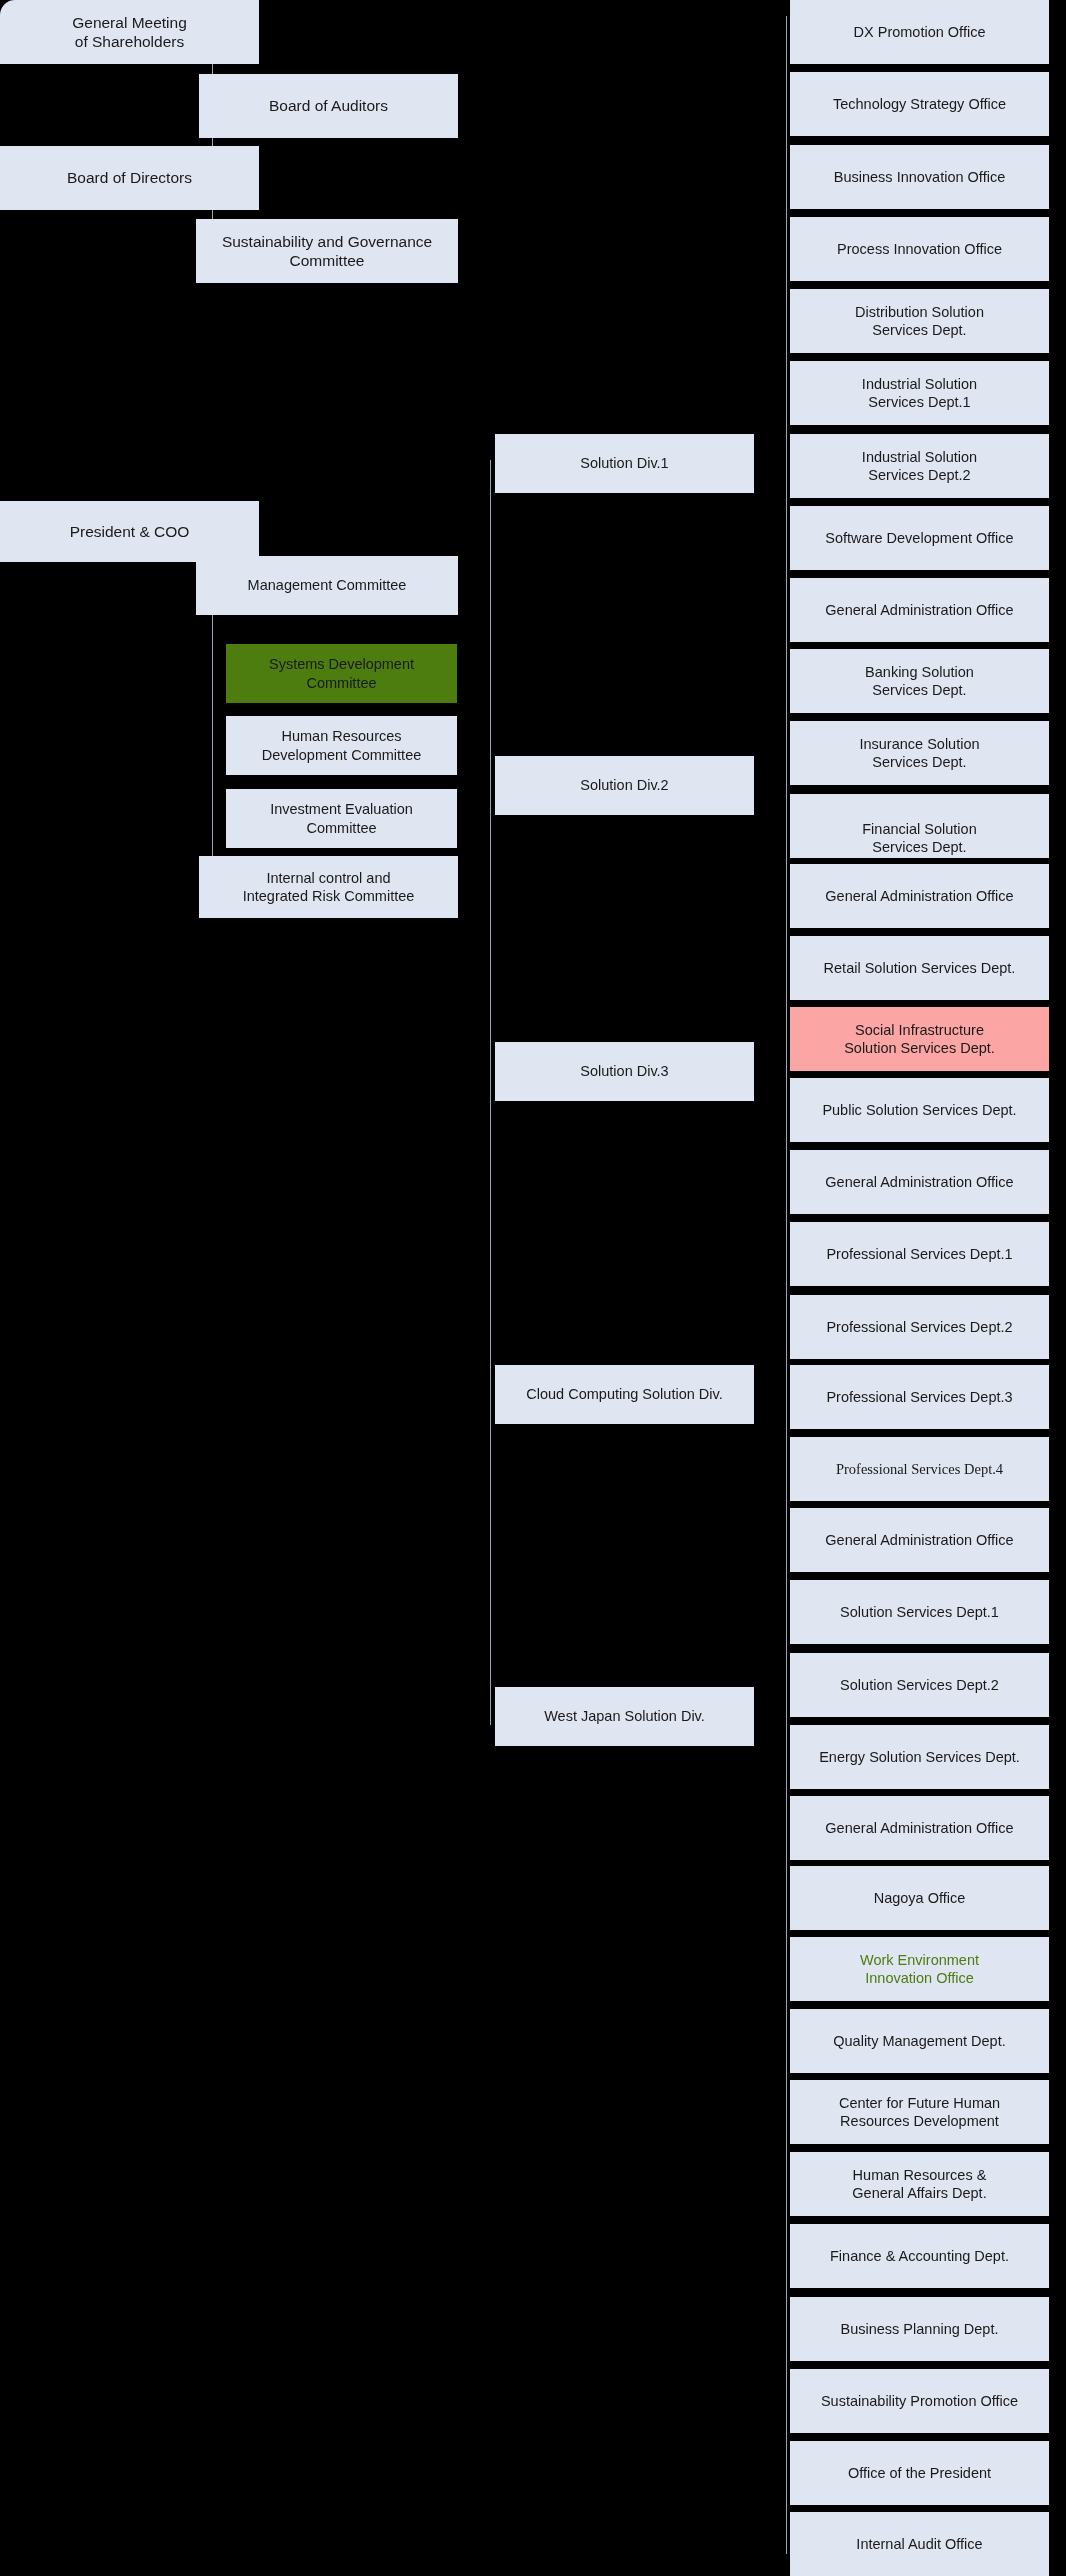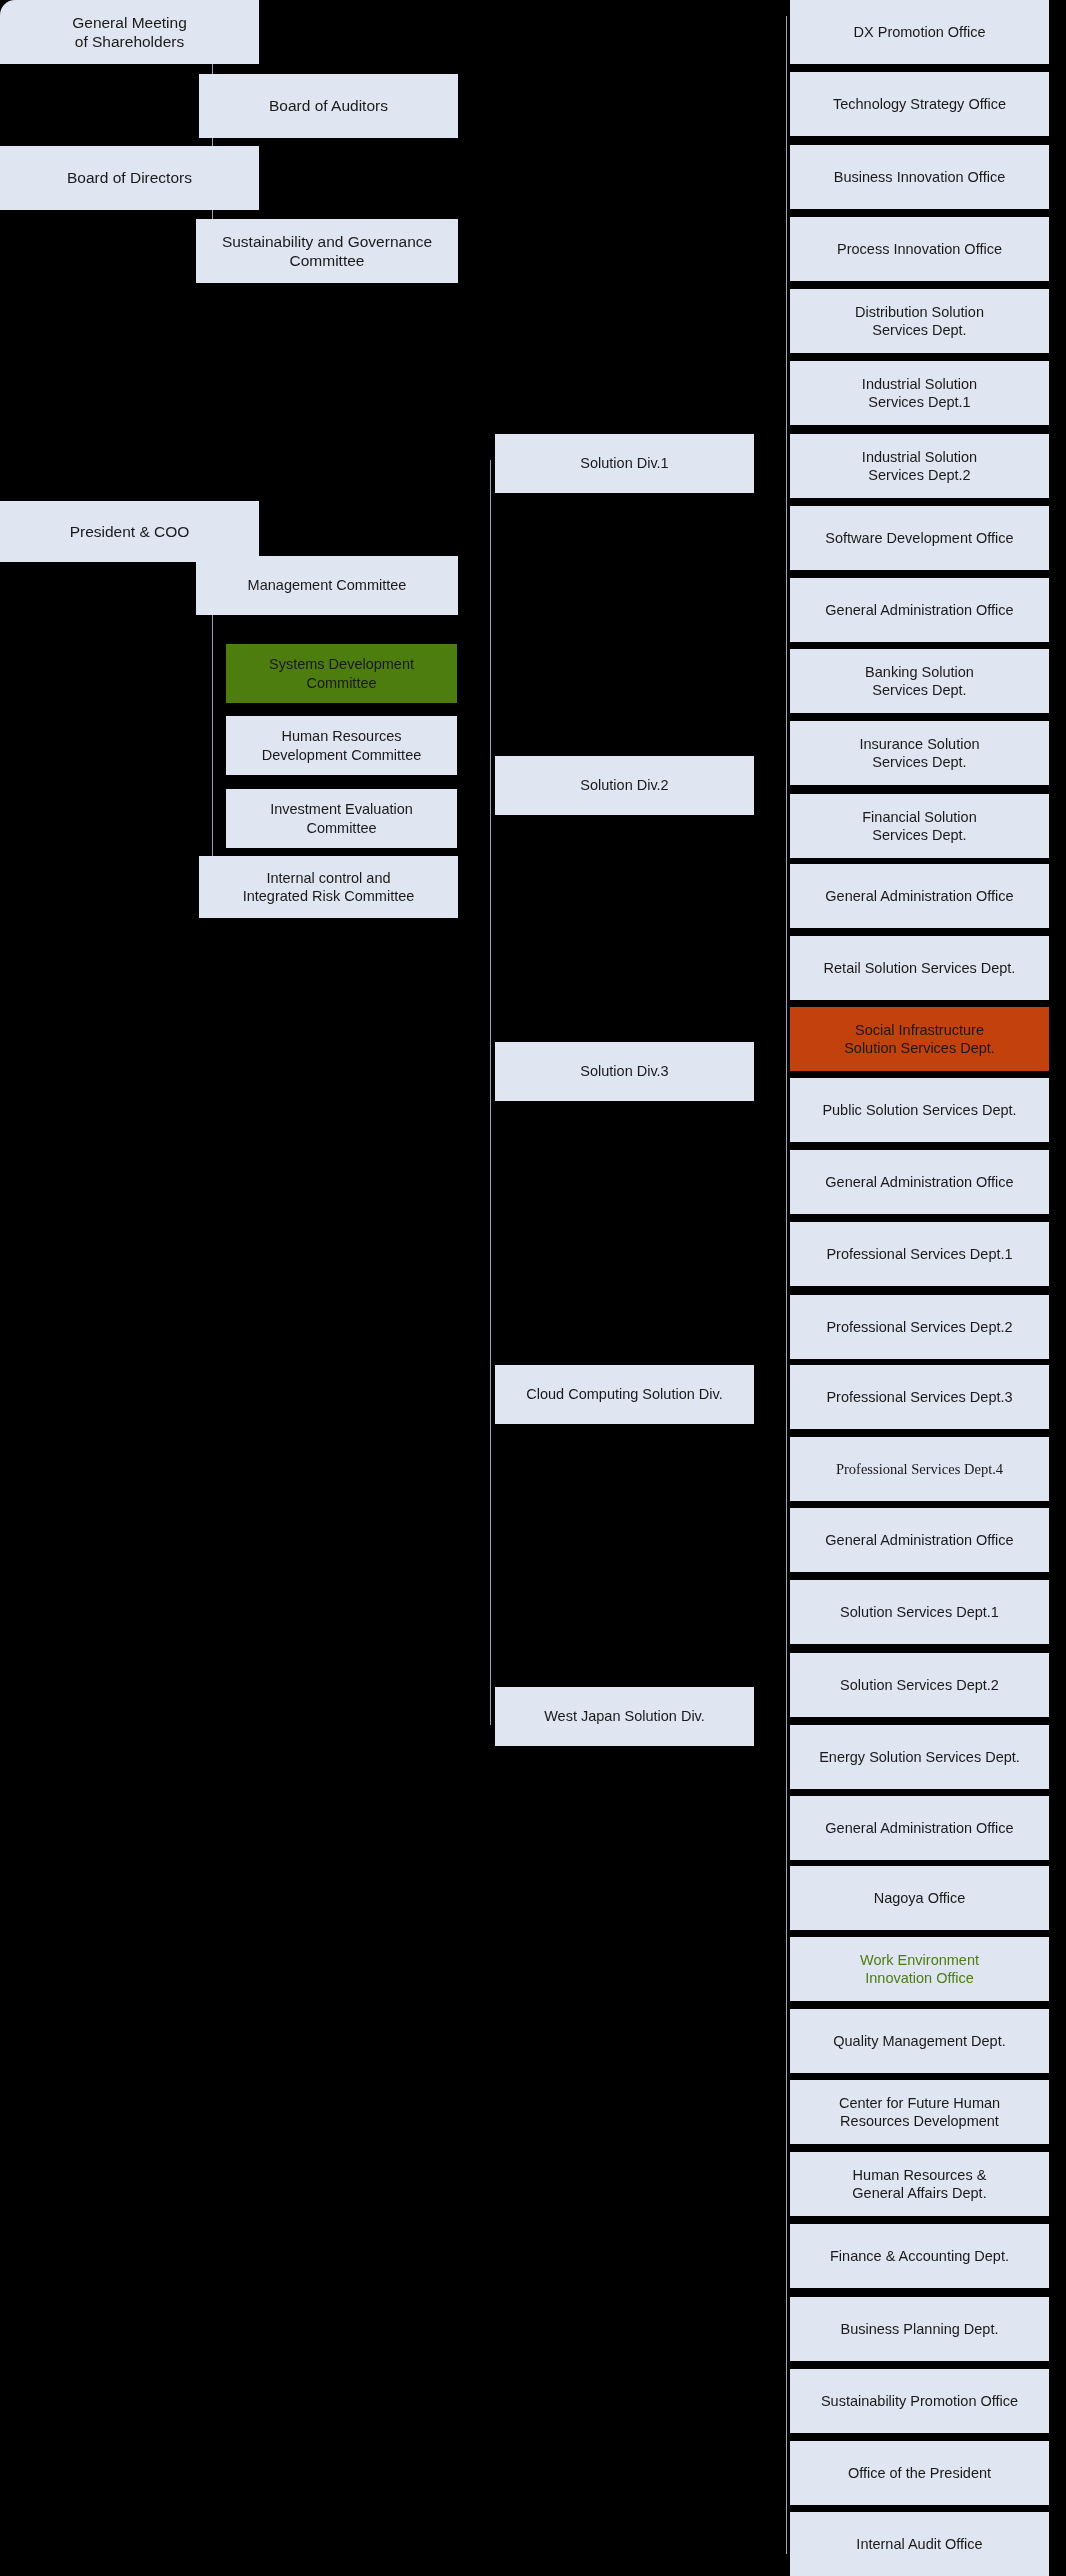--- a/index.html
+++ b/index.html
@@ -79,25 +79,25 @@
     <div class="node level-4" style="left: 790px; top: 361px; width: 259px; height: 64px; background: rgb(224, 229, 242); color: rgb(26, 26, 26);"><span>Industrial Solution
 Services Dept.1</span></div>
     <div class="node level-4" style="left: 790px; top: 434px; width: 259px; height: 64px; background: rgb(224, 229, 242); color: rgb(26, 26, 26);"><span>Industrial Solution
 Services Dept.2</span></div>
     <div class="node level-4" style="left: 790px; top: 506px; width: 259px; height: 64px; background: rgb(224, 229, 242); color: rgb(26, 26, 26);"><span>Software Development Office</span></div>
     <div class="node level-4" style="left: 790px; top: 578px; width: 259px; height: 64px; background: rgb(224, 229, 242); color: rgb(26, 26, 26);"><span>General Administration Office</span></div>
     <div class="node level-4" style="left: 790px; top: 649px; width: 259px; height: 64px; background: rgb(224, 229, 242); color: rgb(26, 26, 26);"><span>Banking Solution
 Services Dept.</span></div>
     <div class="node level-4" style="left: 790px; top: 721px; width: 259px; height: 64px; background: rgb(224, 229, 242); color: rgb(26, 26, 26);"><span>Insurance Solution
 Services Dept.</span></div>
-    <div class="node level-4" style="left: 790px; top: 794px; width: 259px; height: 64px; background: rgb(224, 229, 242); color: rgb(26, 26, 26);"><span>Financial Solution
+    <div class="node level-4" style="left: 790px; top: 794px; width: 259px; height: 64px; background: rgb(224, 229, 242); color: rgb(26, 26, 26); align-items: flex-end;"><span>Financial Solution
 Services Dept.</span></div>
     <div class="node level-4" style="left: 790px; top: 864px; width: 259px; height: 64px; background: rgb(224, 229, 242); color: rgb(26, 26, 26);"><span>General Administration Office</span></div>
     <div class="node level-4" style="left: 790px; top: 936px; width: 259px; height: 64px; background: rgb(224, 229, 242); color: rgb(26, 26, 26);"><span>Retail Solution Services Dept.</span></div>
-    <div class="node level-4" style="left: 790px; top: 1007px; width: 259px; height: 64px; background: #c2410c; color: rgb(26, 26, 26);"><span>Social Infrastructure
+    <div class="node level-4" style="left: 790px; top: 1007px; width: 259px; height: 64px; background: #fca5a5; color: rgb(26, 26, 26);"><span>Social Infrastructure
 Solution Services Dept.</span></div>
     <div class="node level-4" style="left: 790px; top: 1078px; width: 259px; height: 64px; background: rgb(224, 229, 242); color: rgb(26, 26, 26);"><span>Public Solution Services Dept.</span></div>
     <div class="node level-4" style="left: 790px; top: 1150px; width: 259px; height: 64px; background: rgb(224, 229, 242); color: rgb(26, 26, 26);"><span>General Administration Office</span></div>
     <div class="node level-4" style="left: 790px; top: 1222px; width: 259px; height: 64px; background: rgb(224, 229, 242); color: rgb(26, 26, 26);"><span>Professional Services Dept.1</span></div>
     <div class="node level-4" style="left: 790px; top: 1295px; width: 259px; height: 64px; background: rgb(224, 229, 242); color: rgb(26, 26, 26);"><span>Professional Services Dept.2</span></div>
     <div class="node level-4" style="left: 790px; top: 1365px; width: 259px; height: 64px; background: rgb(224, 229, 242); color: rgb(26, 26, 26);"><span>Professional Services Dept.3</span></div>
     <div class="node level-4" style="left: 790px; top: 1437px; width: 259px; height: 64px; background: rgb(224, 229, 242); color: rgb(26, 26, 26); font-family: Liberation Serif, serif;"><span>Professional Services Dept.4</span></div>
     <div class="node level-4" style="left: 790px; top: 1508px; width: 259px; height: 64px; background: rgb(224, 229, 242); color: rgb(26, 26, 26);"><span>General Administration Office</span></div>
     <div class="node level-4" style="left: 790px; top: 1580px; width: 259px; height: 64px; background: rgb(224, 229, 242); color: rgb(26, 26, 26);"><span>Solution Services Dept.1</span></div>
     <div class="node level-4" style="left: 790px; top: 1653px; width: 259px; height: 64px; background: rgb(224, 229, 242); color: rgb(26, 26, 26);"><span>Solution Services Dept.2</span></div>

